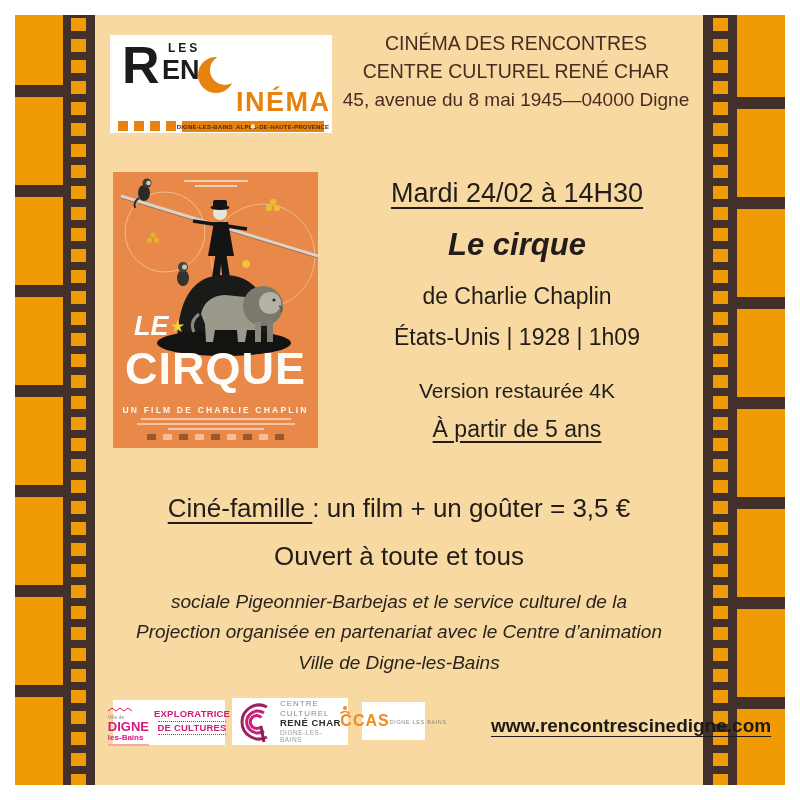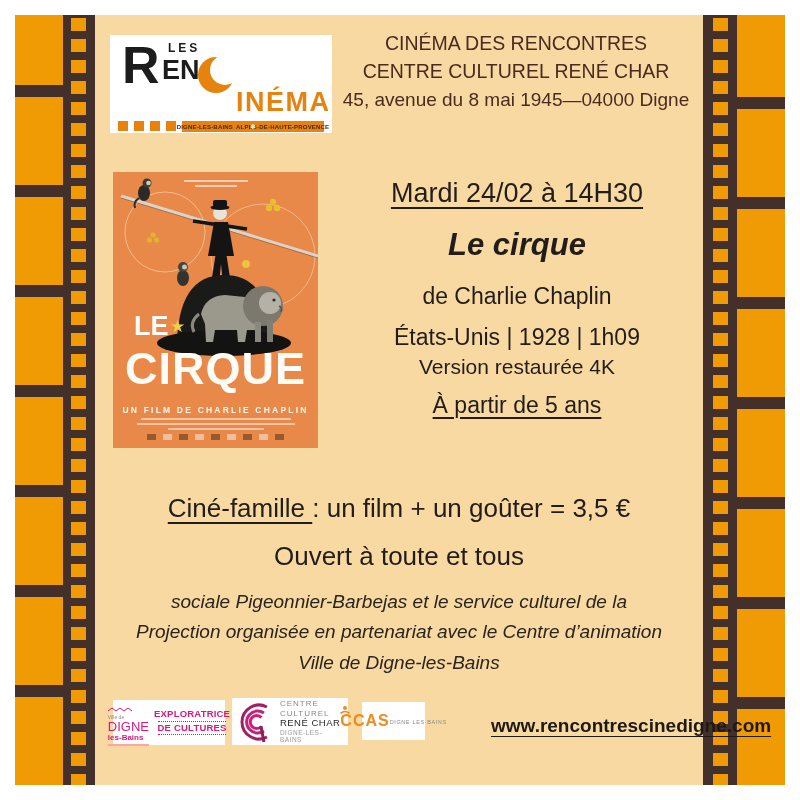--- a/index.html
+++ b/index.html
@@ -43,62 +43,62 @@
 
   
   .venue{position:absolute;left:318px;top:14px;width:366px;text-align:center;color:#4a2b22;}
   .venue div{line-height:1.45;}
   .v1,.v2{font-size:19.5px;}
   .v3{font-size:19px;}
 
   
   .poster{position:absolute;left:98px;top:157px;width:205px;height:276px;background:#e8894a;overflow:hidden;}
   .poster svg{position:absolute;left:0;top:0;}
-  .p-le{position:absolute;left:21px;top:141px;font-size:27px;font-weight:800;color:#fdfcf6;line-height:1;}
+  .p-le{position:absolute;left:21px;top:141px;font-size:27px;font-weight:800;color:#fdfcf6;line-height:1;font-style:italic;}
   .p-star{position:absolute;left:57px;top:146px;font-size:17px;color:#f2cf3e;line-height:1;}
   .p-title{position:absolute;left:0;top:174px;width:100%;text-align:center;font-size:45px;font-weight:800;
     letter-spacing:1px;color:#fdfcf6;line-height:1;}
   .p-credit{position:absolute;left:0;top:233px;width:100%;text-align:center;font-size:8.5px;font-weight:700;
     letter-spacing:2.2px;color:#fdf6ea;}
   .p-bar{position:absolute;left:50%;transform:translateX(-50%);height:2px;background:rgba(255,255,255,.5);}
   .p-toplines .p-bar{background:rgba(255,255,255,.6);}
   .p-logos{position:absolute;left:0;top:262px;width:100%;display:flex;justify-content:center;gap:7px;}
   .p-logos i{display:block;width:9px;height:6px;background:rgba(0,0,0,.35);}
   .p-logos i:nth-child(even){background:rgba(255,255,255,.45);}
 
   
   .screening{position:absolute;left:322px;top:163px;width:360px;text-align:center;color:#221d1a;}
   .s-date{font-size:27px;text-decoration:underline;text-underline-offset:5px;margin-bottom:18px;}
   .s-title{font-size:31px;font-style:italic;font-weight:700;margin-bottom:20px;}
   .s-dir{font-size:23px;margin-bottom:14px;}
-  .s-meta{font-size:23px;margin-bottom:4px;}
+  .s-meta{font-size:23px;margin-bottom:28px;}
   .s-version{font-size:21px;margin-bottom:13px;}
   .s-age{font-size:23px;text-decoration:underline;text-underline-offset:4px;}
 
   
   .offer{position:absolute;left:84px;top:478px;width:600px;text-align:center;color:#221d1a;}
   .o-line1{font-size:26px;margin-bottom:17px;}
   .o-label{text-decoration:underline;text-underline-offset:5px;}
   .o-line2{font-size:26px;margin-bottom:15px;}
   .o-para{font-size:19px;font-style:italic;line-height:1.6;color:#2a241f;}
 
   
   .fbox{position:absolute;background:#ffffff;}
   .digne-box{left:98px;top:685px;width:112px;height:45px;display:flex;align-items:center;justify-content:center;gap:5px;}
   .digne-left{text-align:left;line-height:1;}
   .digne-ville{font-size:5px;color:#8a8a8a;}
-  .digne-name{font-size:13px;font-weight:400;color:#d6197e;line-height:1;}
+  .digne-name{font-size:13px;font-weight:700;color:#d6197e;line-height:1;}
   .digne-sub{font-size:8px;font-weight:700;color:#d6197e;border-bottom:2px solid #fca5a5;padding-bottom:1px;line-height:1.2;}
   .digne-right{text-align:center;line-height:1.15;}
   .digne-tag{font-size:9.5px;font-weight:800;color:#d6197e;letter-spacing:.2px;}
   .dotline{border-top:1px dotted #d6197e;margin:1px 4px;}
   .ccrc-box{left:217px;top:683px;width:116px;height:47px;display:flex;align-items:center;padding:3px 4px;gap:4px;}
   .ccrc-text{line-height:1.15;text-align:left;}
   .ccrc-g{font-size:8px;color:#8a8a8a;letter-spacing:1px;}
-  .ccrc-b{font-size:9.5px;font-weight:400;color:#2a2a2a;letter-spacing:.5px;}
+  .ccrc-b{font-size:9.5px;font-weight:700;color:#2a2a2a;letter-spacing:.5px;}
   .ccrc-s{font-size:6.5px;color:#9a9a9a;letter-spacing:.5px;}
   .ccas-box{left:347px;top:687px;width:63px;height:38px;display:flex;flex-direction:row;align-items:center;justify-content:center;}
   .ccas-name{position:relative;font-size:16px;font-weight:800;color:#ef8b21;letter-spacing:1px;line-height:1;}
   .ccas-person{position:absolute;left:0px;top:-7px;}
   .ccas-sub{font-size:5.5px;color:#8a8a8a;letter-spacing:.6px;margin-top:2px;}
   .website{position:absolute;left:444px;top:700px;width:260px;text-align:center;margin-left:32px;}
   .website a{font-size:19px;font-weight:700;color:#1c1916;text-decoration:underline;text-underline-offset:4px;cursor:pointer;}
 </style>
 </head>
 <body>

